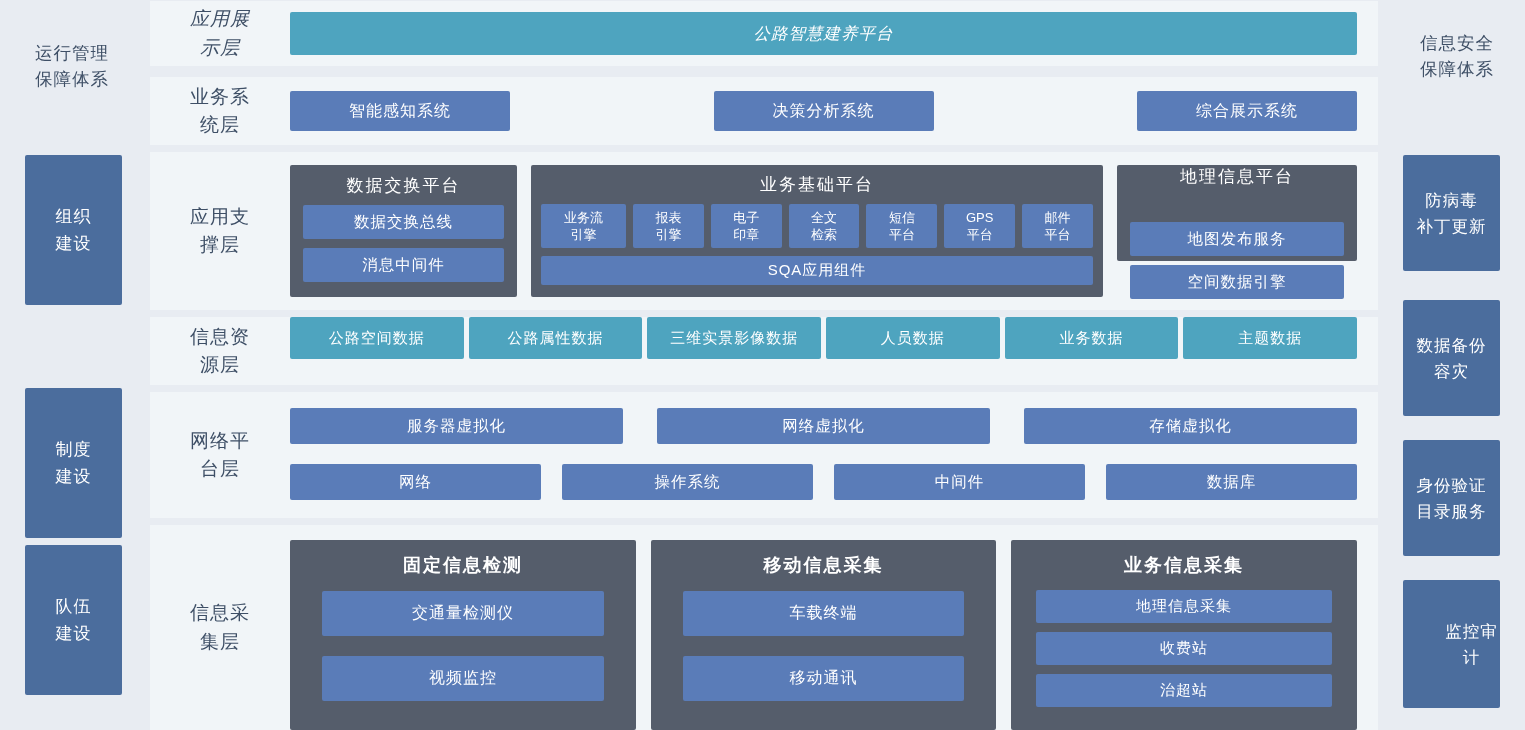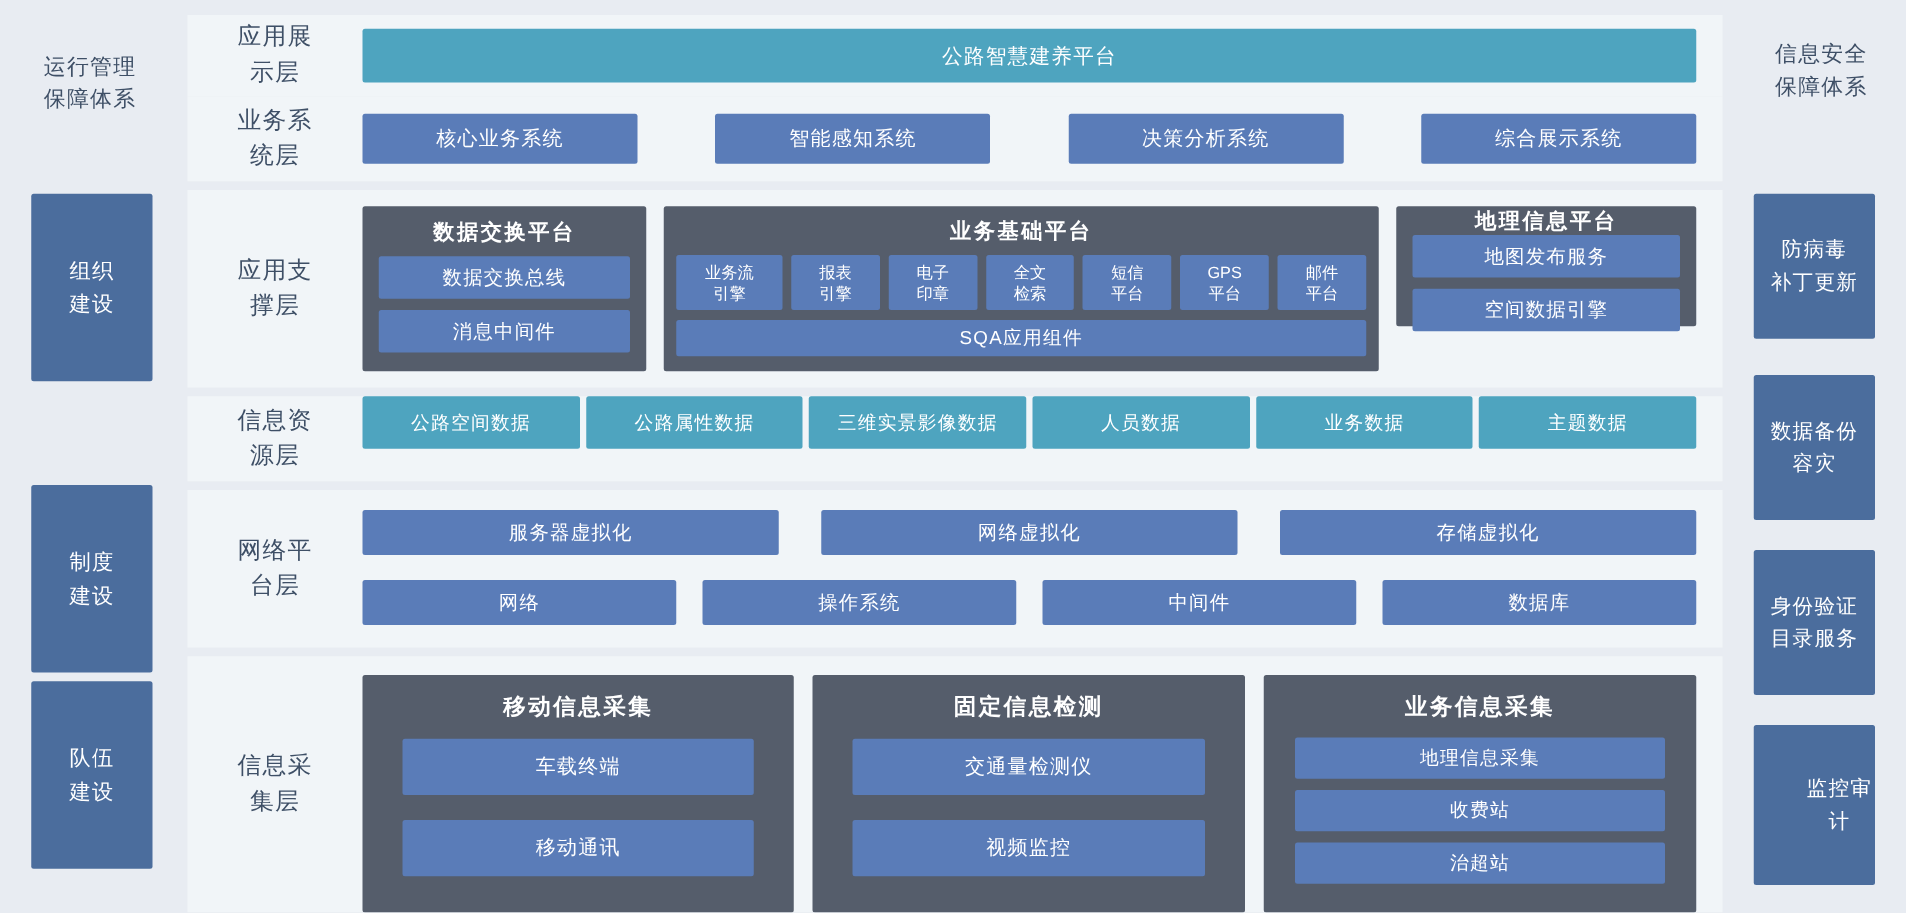--- a/index.html
+++ b/index.html
@@ -38,21 +38,21 @@
   .blue  { background: var(--blue, #5a7cb8); }
   .teal  { background: var(--teal, #4ea4bf); }
   .darkp { background: var(--dark-panel, #555d6b); }
 
   .hflex { display: flex; justify-content: space-between; align-items: center; height: 100%; }
   .sysbox { width: 220px; height: 40px; font-size: 16px; letter-spacing: 1px; }
 
   .panel { display: flex; flex-direction: column; border-radius: 2px; }
   .panel-title {
     height: 40px; display: flex; align-items: center; justify-content: center;
-    color: #fff; font-size: 17px; font-weight: 700; letter-spacing: 2px;
+    color: #fff; font-size: 17px; font-weight: 400; letter-spacing: 2px;
   }
   .panel-body { display: flex; flex-direction: column; gap: 9px; padding: 0 13px; }
   .pbox { height: 34px; font-size: 15.5px; letter-spacing: 1px; }
   .mini-row { display: flex; gap: 7px; padding: 0 10px; }
   .mini { flex: 1; height: 44px; font-size: 13px; line-height: 1.35; white-space: pre-line; }
   .mini.wide { flex: 1.2; }
   .sqa { height: 29px; margin: 8px 10px 0; font-size: 15px; letter-spacing: 1px; }
 
   .resbox { flex: 1; height: 42px; font-size: 15px; letter-spacing: 1px; }
   .res-row { display: flex; gap: 5px; align-items: flex-start; height: 100%; }
@@ -87,33 +87,32 @@
   <div class="side-title" style="left:1401px; top:30px;">信息安全
 保障体系</div>
   <div class="side-box" style="left:1403px; top:155px; height:116px; font-size:16.5px;">防病毒
 补丁更新</div>
   <div class="side-box" style="left:1403px; top:300px; height:116px; font-size:16.5px;">数据备份
 容灾</div>
   <div class="side-box" style="left:1403px; top:440px; height:116px; font-size:16.5px;">身份验证
 目录服务</div>
   <div class="side-box" style="left:1403px; top:580px; height:128px; font-size:16.5px;padding-left:40px;">监控审计</div>
 
-  <div class="row" style="top:12px; height:65px;">
+  <div class="row" style="top:1px; height:65px;font-style:italic;">
     <div class="row-label">应用展
 示层</div>
     <div class="row-content">
       <div class="cbox teal" style="position:absolute; top:11px; left:0; width:100%; height:43px; font-size:16.5px; letter-spacing:1px;">公路智慧建养平台</div>
     </div>
   </div>
 
   <div class="row" style="top:77px; height:68px;">
     <div class="row-label">业务系
 统层</div>
     <div class="row-content hflex">
-      <div class="cbox blue sysbox">核心业务系统</div>
       <div class="cbox blue sysbox">智能感知系统</div>
       <div class="cbox blue sysbox">决策分析系统</div>
       <div class="cbox blue sysbox">综合展示系统</div>
     </div>
   </div>
 
   <div class="row" style="top:152px; height:158px;">
     <div class="row-label">应用支
 撑层</div>
     <div class="row-content" style="padding-top:13px; display:flex; justify-content:space-between;">
@@ -140,21 +139,21 @@
           <div class="cbox blue mini">短信
 平台</div>
           <div class="cbox blue mini">GPS
 平台</div>
           <div class="cbox blue mini">邮件
 平台</div>
         </div>
         <div class="cbox blue sqa">SQA应用组件</div>
       </div>
 
-      <div class="darkp panel" style="width:240px; height:96px; padding-bottom:12px;">
+      <div class="darkp panel" style="width:240px; height:96px; padding-bottom:12px;gap:34px;">
         <div class="panel-title">地理信息平台</div>
         <div class="panel-body">
           <div class="cbox blue pbox">地图发布服务</div>
           <div class="cbox blue pbox">空间数据引擎</div>
         </div>
       </div>
 
     </div>
   </div>
 
@@ -187,33 +186,33 @@
         <div class="cbox blue netbox">数据库</div>
       </div>
     </div>
   </div>
 
   <div class="row" style="top:525px; height:205px;">
     <div class="row-label">信息采
 集层</div>
     <div class="row-content" style="padding-top:15px; display:flex; justify-content:space-between;">
 
+      <div class="darkp bigpanel" style="width:346px;">
+        <div class="big-title">固定信息检测</div>
+        <div class="big-body2">
+          <div class="cbox blue bigbox">交通量检测仪</div>
+          <div class="cbox blue bigbox">视频监控</div>
+        </div>
+      </div>
+
       <div class="darkp bigpanel" style="width:345px;">
         <div class="big-title">移动信息采集</div>
         <div class="big-body2">
           <div class="cbox blue bigbox">车载终端</div>
           <div class="cbox blue bigbox">移动通讯</div>
-        </div>
-      </div>
-
-      <div class="darkp bigpanel" style="width:346px;">
-        <div class="big-title">固定信息检测</div>
-        <div class="big-body2">
-          <div class="cbox blue bigbox">交通量检测仪</div>
-          <div class="cbox blue bigbox">视频监控</div>
         </div>
       </div>
 
       <div class="darkp bigpanel" style="width:346px;">
         <div class="big-title">业务信息采集</div>
         <div class="big-body3">
           <div class="cbox blue smbox">地理信息采集</div>
           <div class="cbox blue smbox">收费站</div>
           <div class="cbox blue smbox">治超站</div>
         </div>

